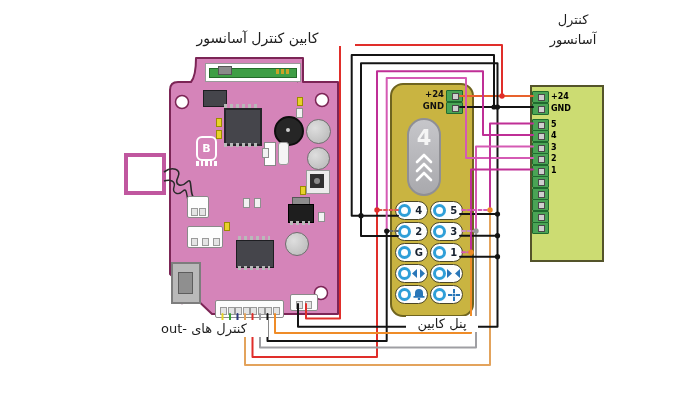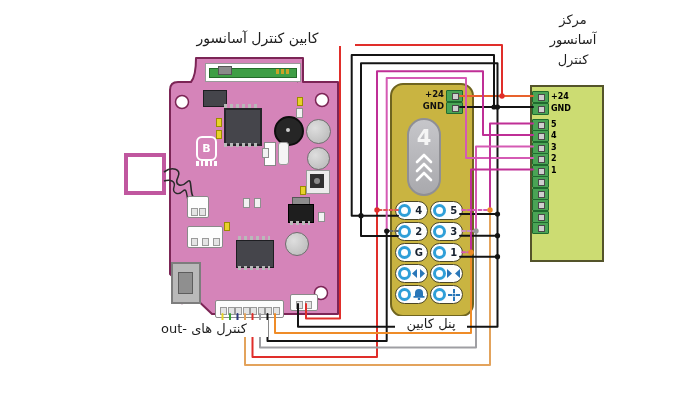--- a/index.html
+++ b/index.html
@@ -305,19 +305,18 @@
       <circle cx="497.5" cy="256.7" r="2.6" fill="#141414"></circle>
       <circle cx="386.7" cy="231" r="2.6" fill="#141414"></circle>
       <circle cx="490" cy="210" r="2.7" fill="#ef8c28"></circle>
       <circle cx="471" cy="252.3" r="2.7" fill="#ef8c28"></circle>
       <circle cx="476" cy="231" r="2.7" fill="#98989c"></circle>
     </g>
   </svg>
 
   <div class="wlabel" style="left:160px;top:30px;width:195px;font-size:14px" dir="rtl">کابین کنترل آسانسور</div>
   <div class="wlabel" style="left:140px;top:320px;width:128px;font-size:13px;padding:1px 0" dir="rtl">کنترل های -out</div>
-  <div class="wlabel" style="left:395px;top:316px;width:72px;font-size:13px;height:16px" dir="rtl">پنل کابین</div>
+  <div class="wlabel" style="left:406px;top:316px;width:72px;font-size:13px;height:16px" dir="rtl">پنل کابین</div>
   <div class="wlabel" style="left:532px;top:10px;width:82px;font-size:13px;line-height:1.55" dir="rtl">
-    <div>مرکز</div>
+    <div>کنترل</div>
     <div>آسانسور</div>
-    <div>کنترل</div>
   </div>
 </div>
 
 </body></html>

